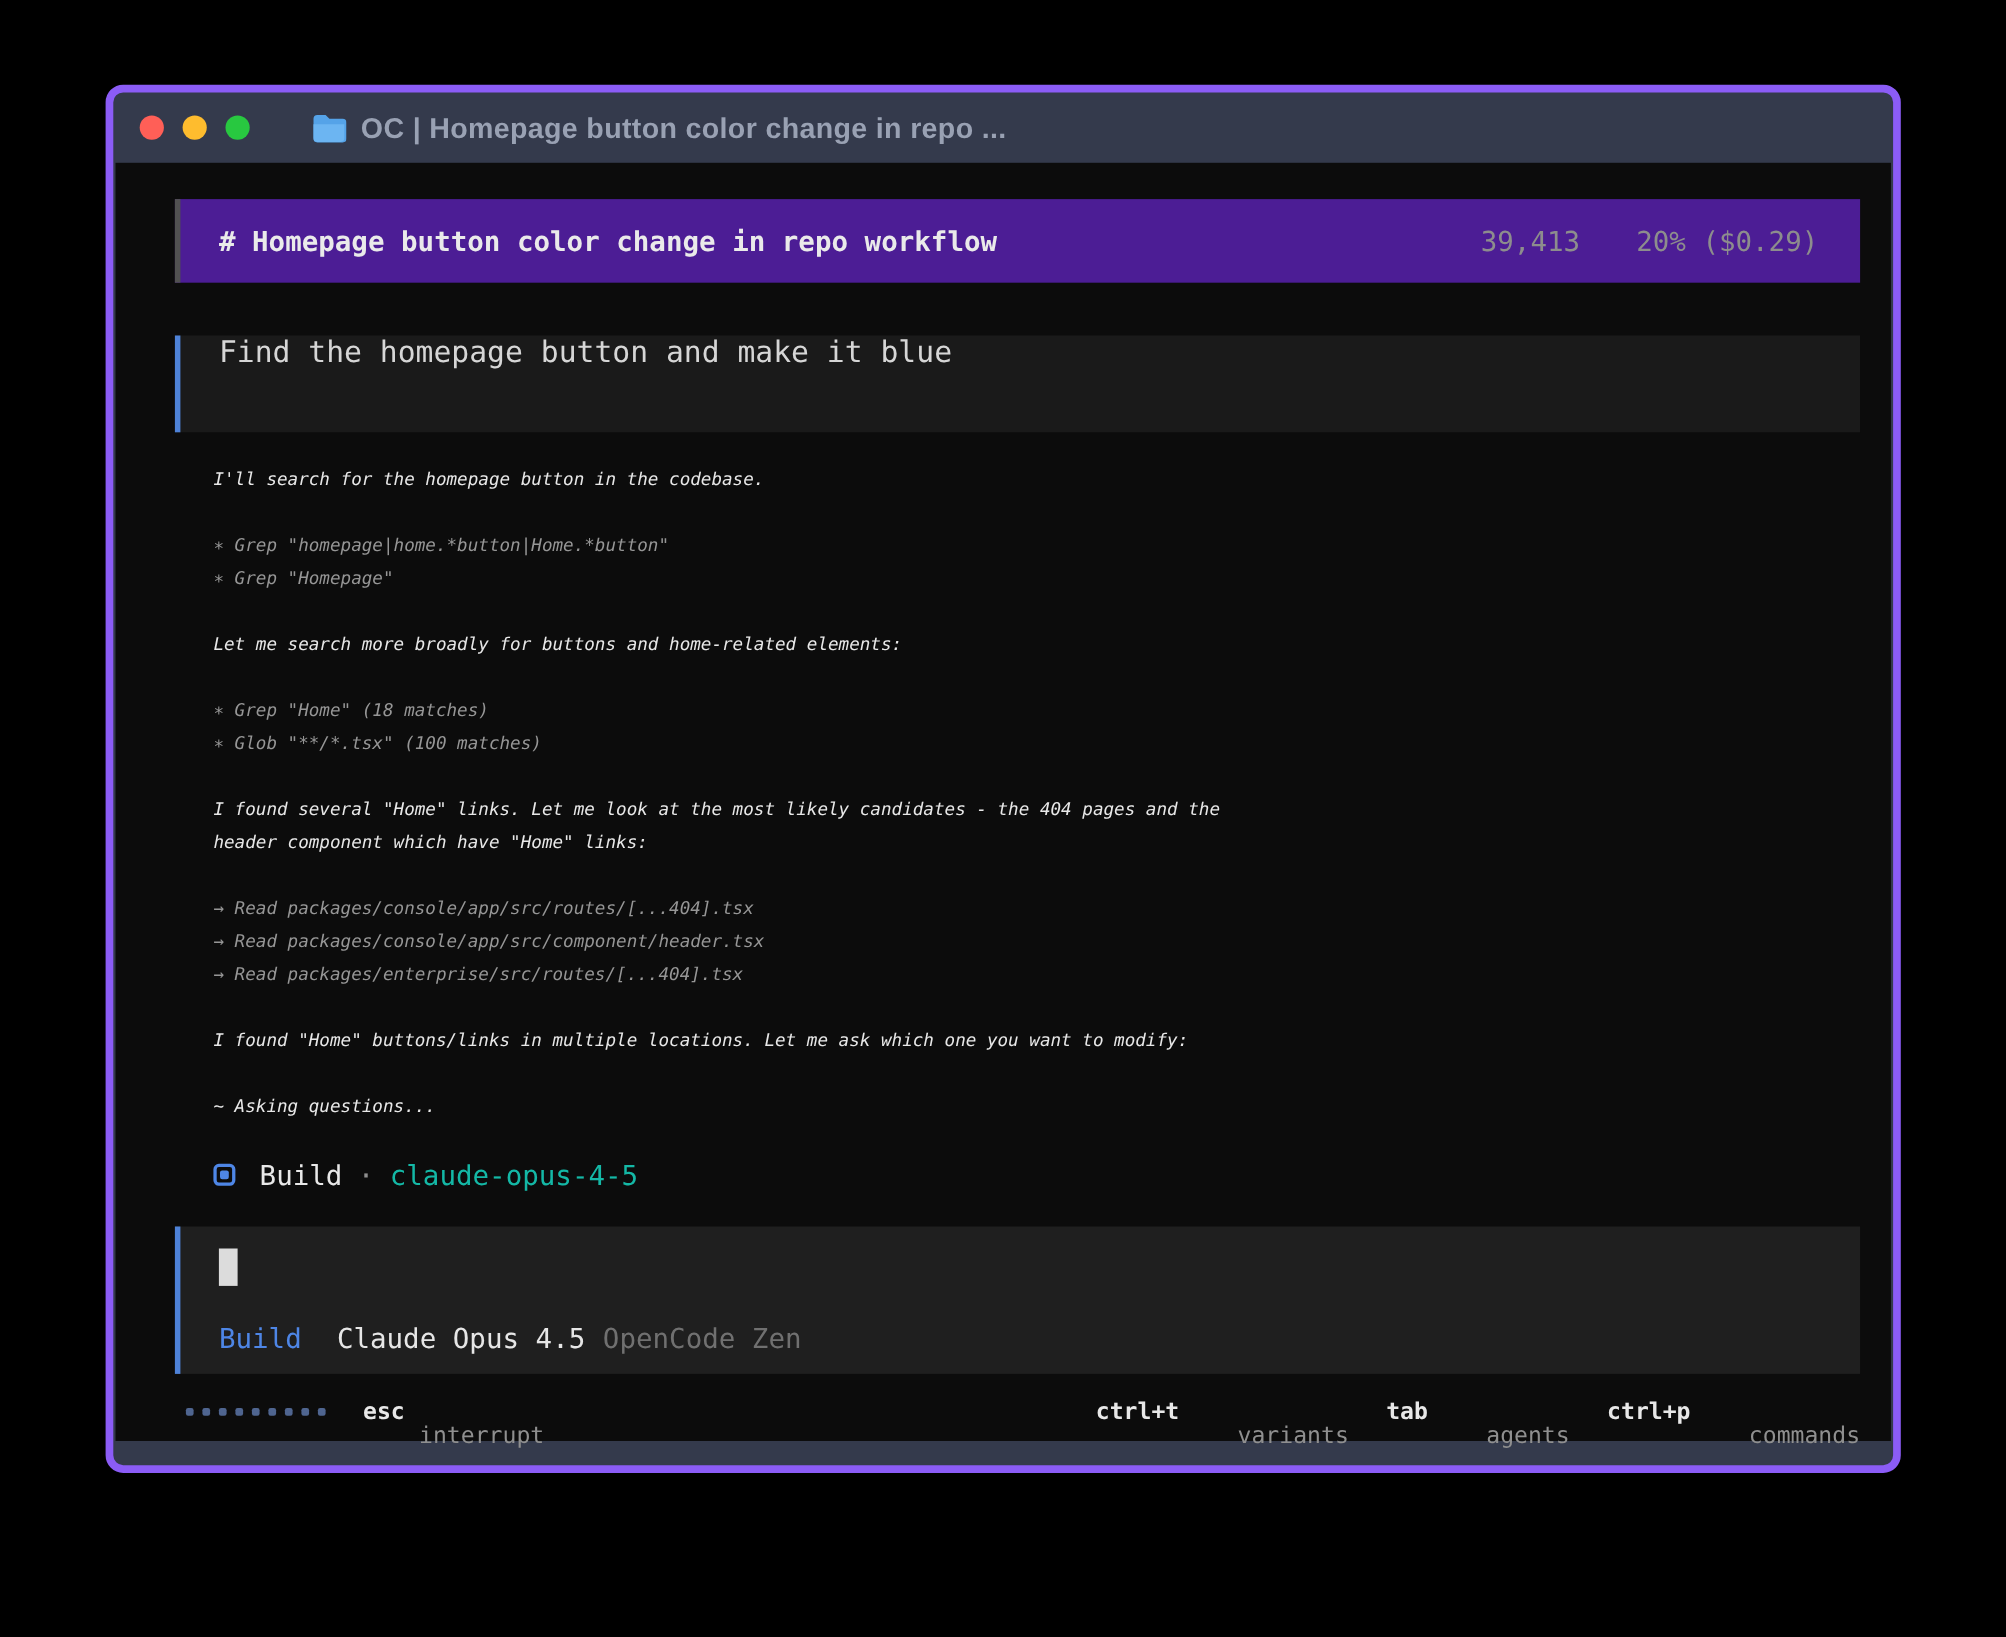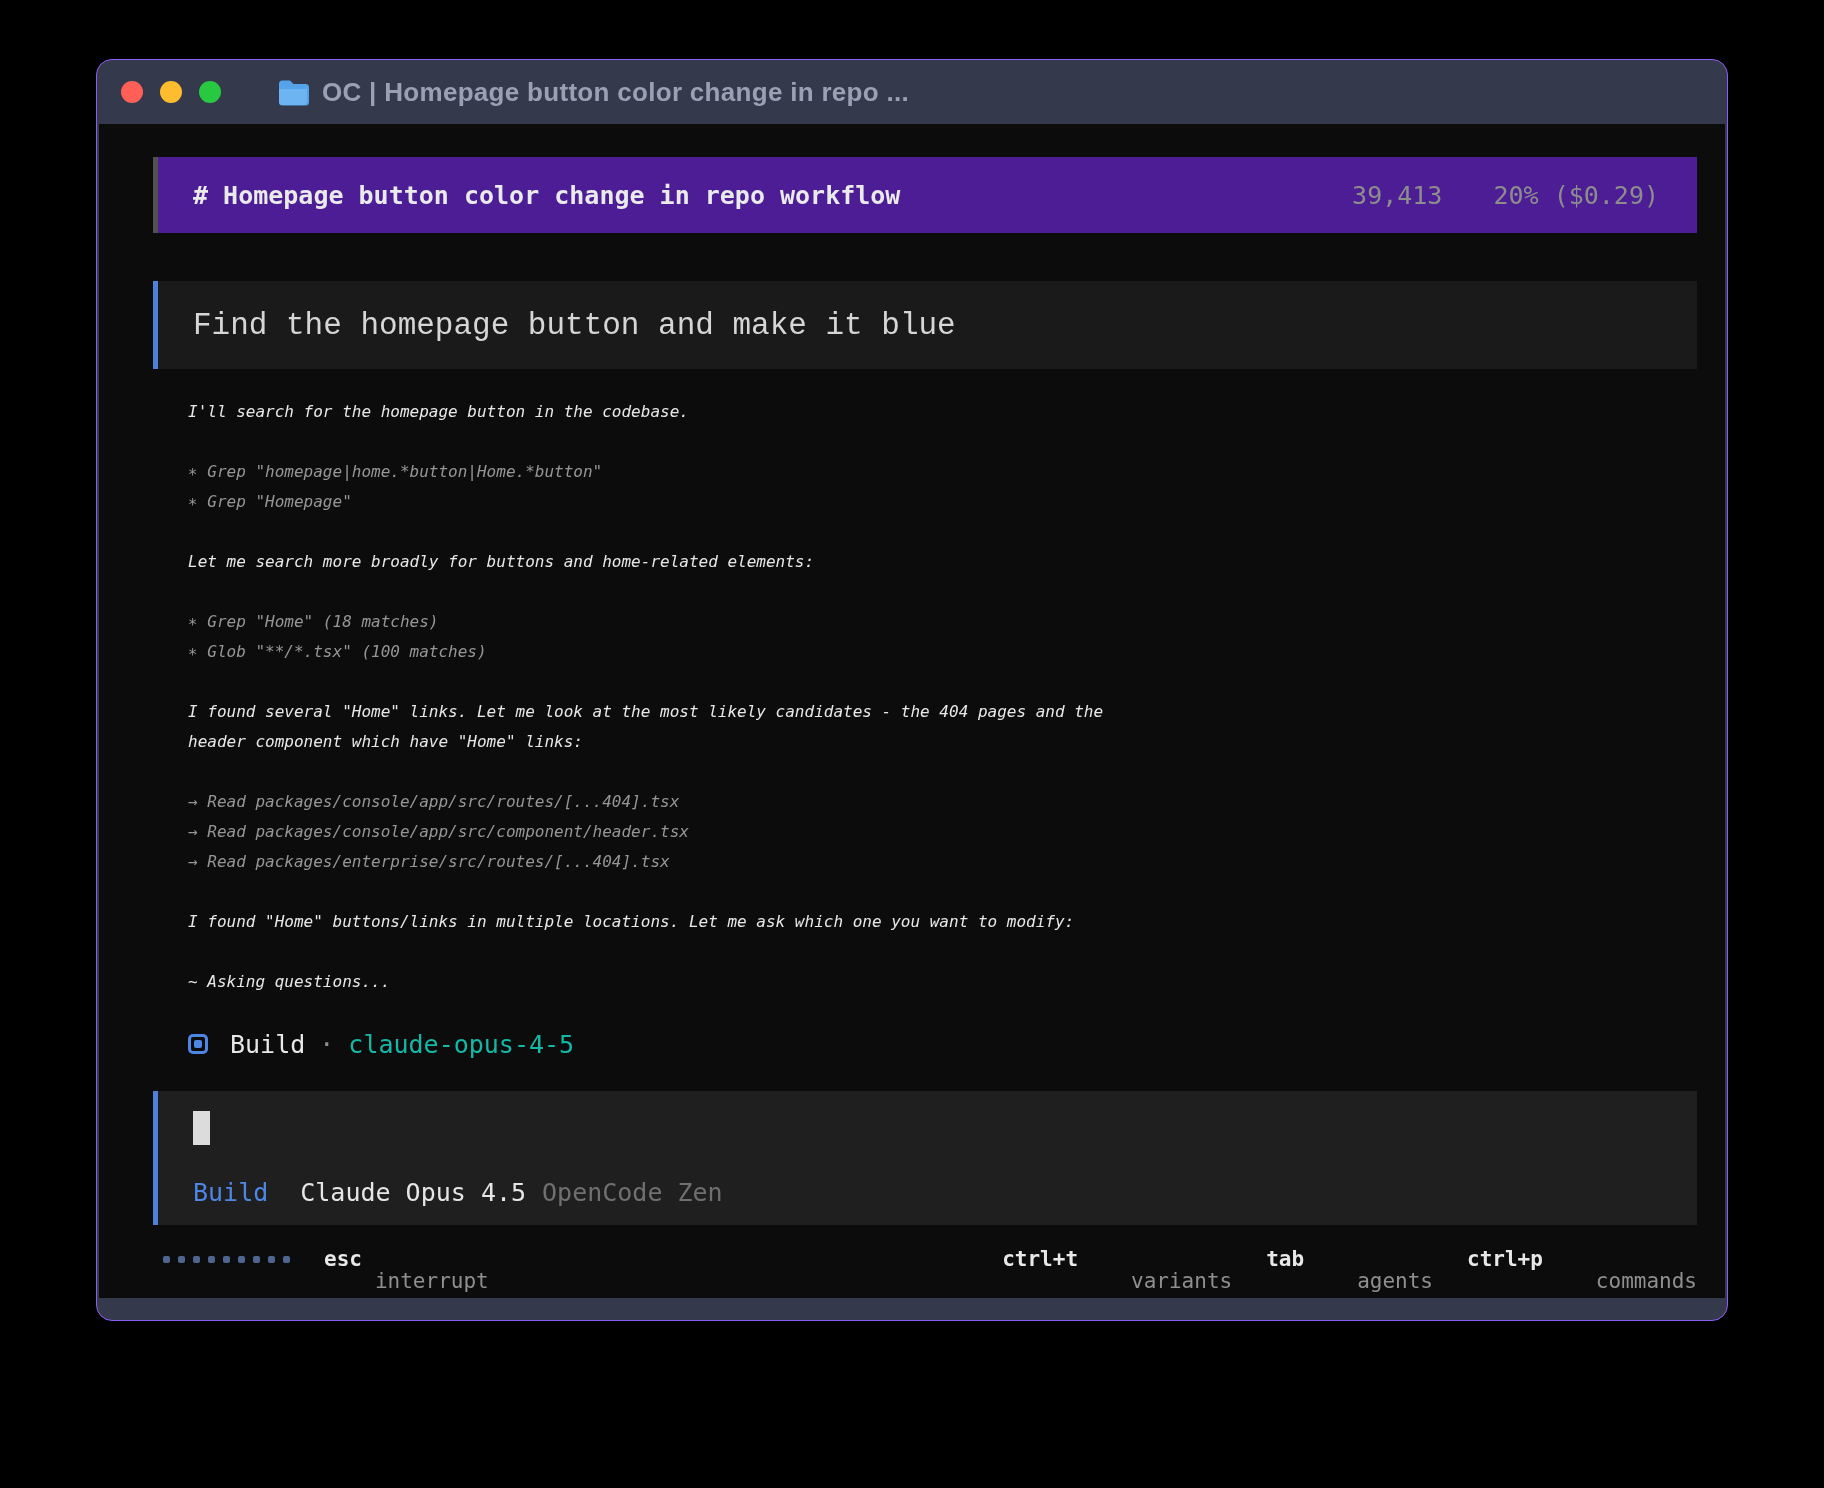--- a/index.html
+++ b/index.html
@@ -1,20 +1,20 @@
 <!DOCTYPE html>
 <html><head>
 <meta charset="utf-8">
 <style>
   * { margin:0; padding:0; box-sizing:border-box; }
   html,body { width:1824px; height:1488px; background:#000; overflow:hidden; }
 
   .window {
-    position:absolute; left:96px; top:59px; width:1632px; height:1262px;
-    background:#343a4c; border:1px solid #8b5cf6; border-radius:16px;
+    position:absolute; left:96px; top:77px; width:1632px; height:1262px;
+    background:#343a4c; border:7px solid #8b5cf6; border-radius:16px;
     overflow:hidden;
   }
 
   
   .titlebar { height:64px; display:flex; align-items:center; padding:0 24px; }
   .lights { display:flex; gap:17px; }
   .light { width:22px; height:22px; border-radius:50%; }
   .light.red    { background:#ff5f57; }
   .light.yellow { background:#febc2e; }
   .light.green  { background:#28c840; }
@@ -33,23 +33,23 @@
   }
 
   .session-header {
     flex:none; height:76px; display:flex; align-items:center;
     border-left:5px solid #515151; background:#4c1d95; padding:0 38px 0 35px;
   }
   .session-title { font-weight:bold; font-size:25px; color:#eaeaea; flex:1; white-space:pre; }
   .session-stats { font-size:25px; color:#8d8d8d; display:flex; gap:51px; white-space:pre; }
 
   .user-msg {
-    flex:none; margin-top:48px; height:88px; display:flex; align-items:center;
+    flex:none; margin-top:48px; height:88px; display:flex; 
     border-left:5px solid #4e82d8; background:#1a1a1a; padding:0 35px;
-    font-size:31px; color:#d6d6d6; white-space:pre;font-family:Liberation Mono, monospace;
+    font-size:27px; color:#d6d6d6; white-space:pre;
   }
 
   .transcript { flex:none; margin:28px 0 0 35px; font-size:16px;font-style:italic; }
   .tline { height:30px; line-height:30px; white-space:pre; }
   .tline.bright { color:#e8e8e8; }
   .tline.dim    { color:#969696; }
 
   .status-line {
     flex:none; margin:30px 0 0 35px; height:34px;
     display:flex; align-items:center; font-size:25px; white-space:pre;

